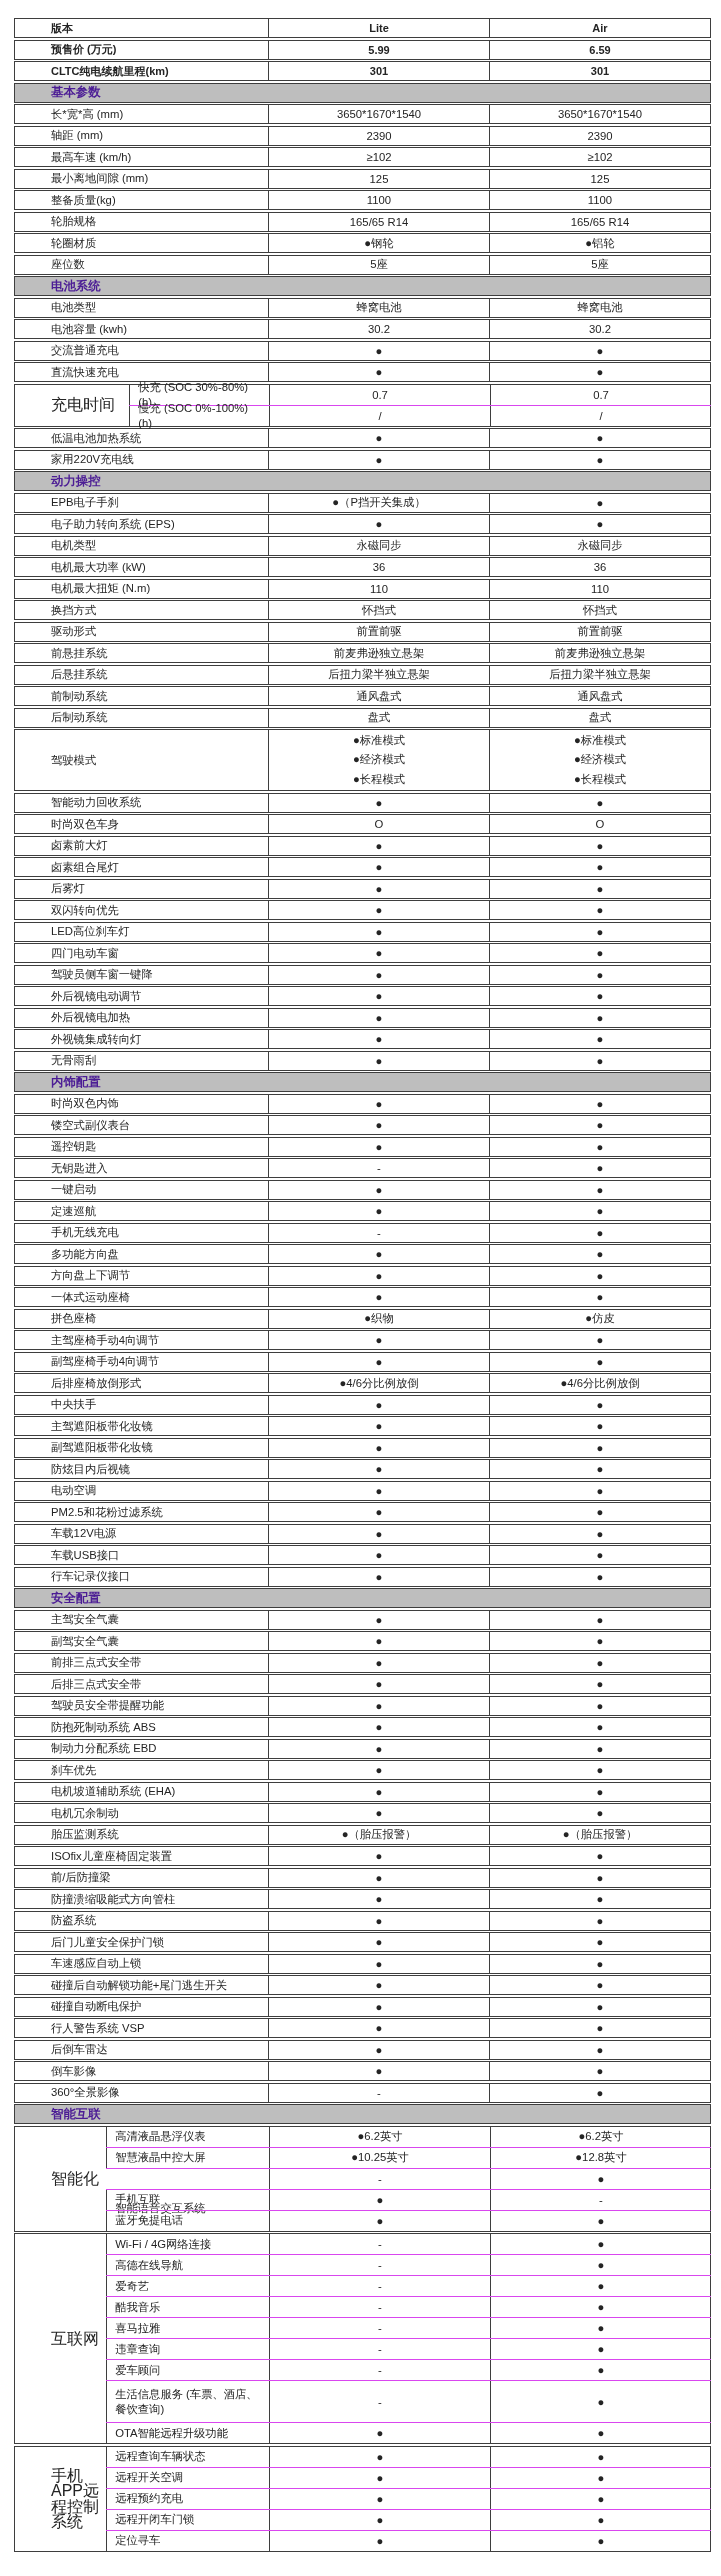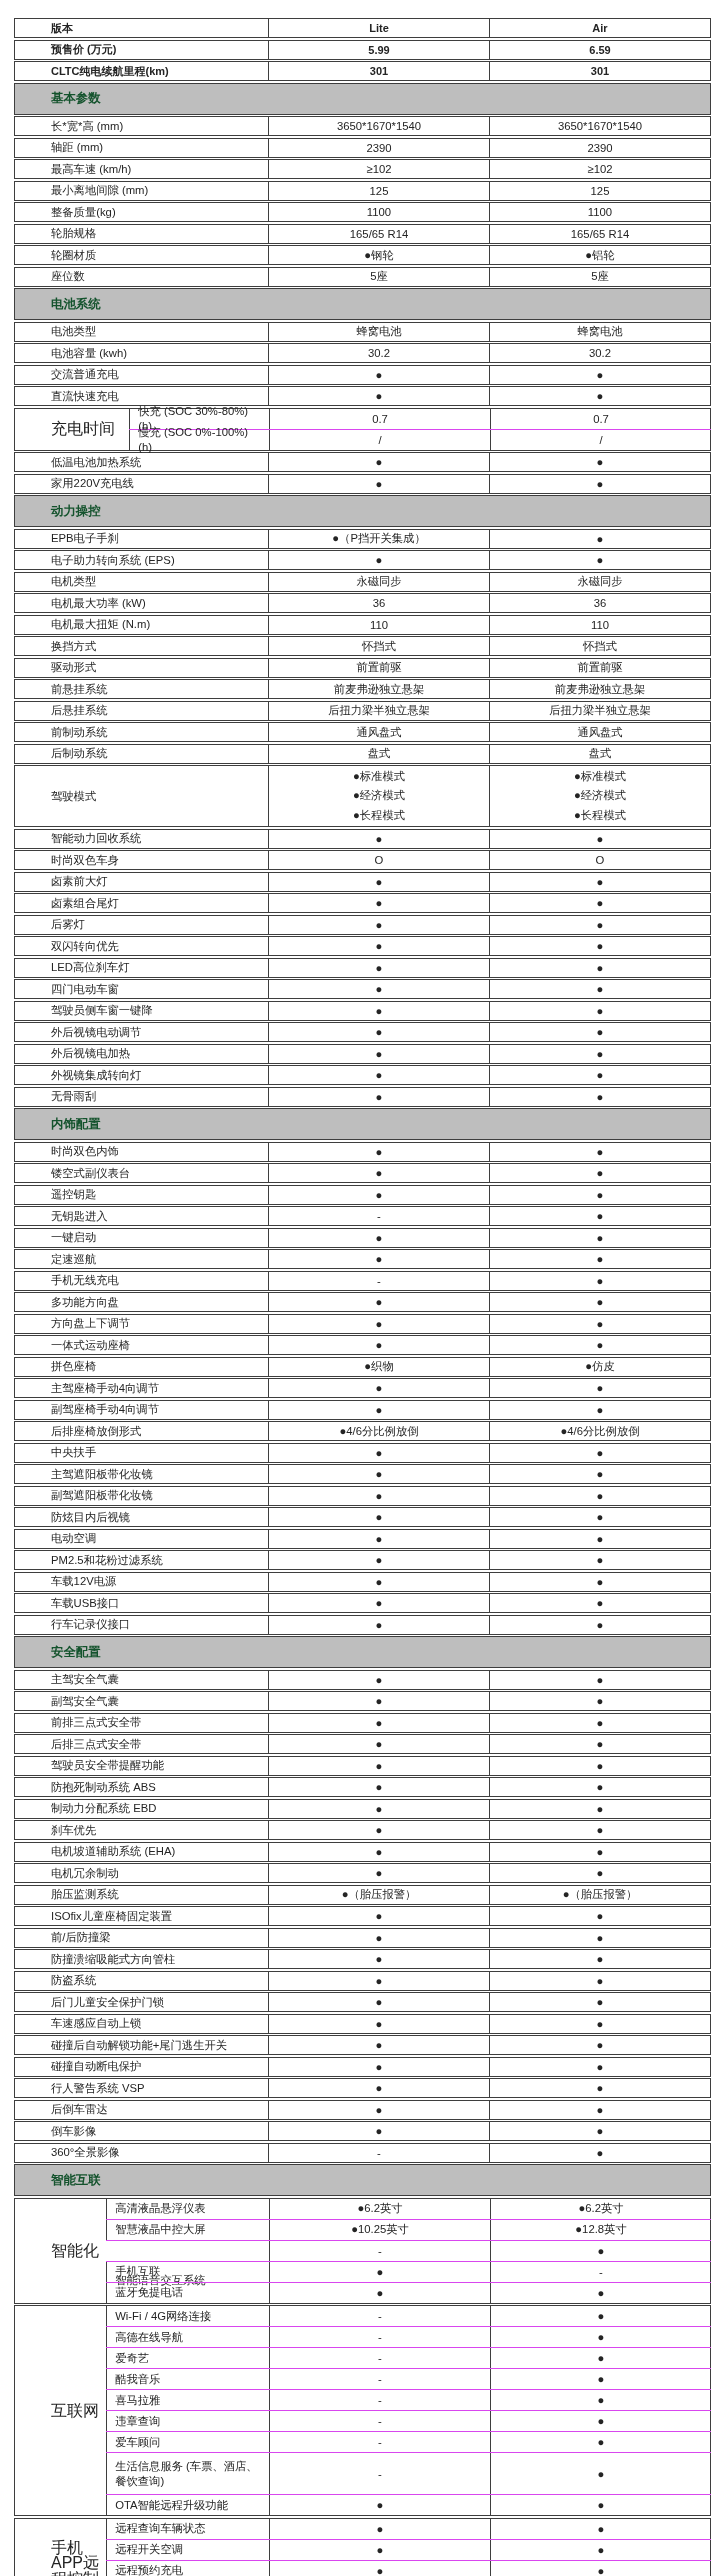--- a/index.html
+++ b/index.html
@@ -8,22 +8,22 @@
     font-family:"Liberation Sans","DejaVu Sans",sans-serif;color:#242424;
     position:relative;
   }
   #specs{position:absolute;left:14px;top:18px;width:697px}
   .box{
     display:flex;box-sizing:border-box;background:#fff;
     border:1px solid #3e3e3e;margin-bottom:1.5px;width:697px;
   }
   .r{height:20px}
   .band{
-    height:32px;background:#bebebe;align-items:center;
-    padding-left:36px;font-weight:bold;font-size:12.4px;color:#14532d;
+    height:20px;background:#bebebe;align-items:center;
+    padding-left:36px;font-weight:bold;font-size:12.4px;color:#4c1d95;
   }
   .lbl{
     flex:0 0 253px;display:flex;align-items:center;
     padding-left:36px;box-sizing:border-box;font-size:11.3px;
   }
   .val{
     flex:0 0 221px;border-left:1px solid #3e3e3e;box-sizing:border-box;
     display:flex;align-items:center;justify-content:center;
     font-size:11.3px;text-align:center;
   }

